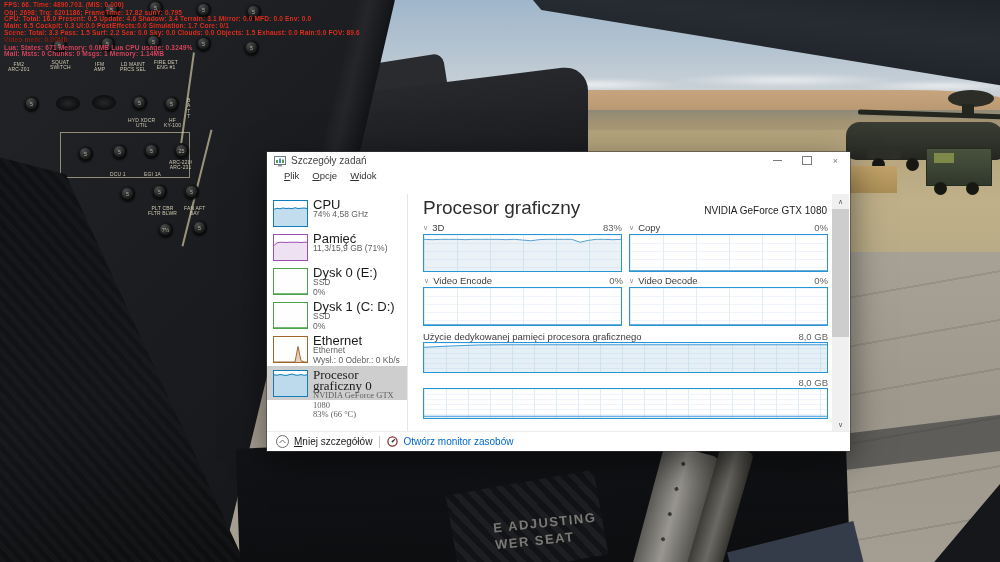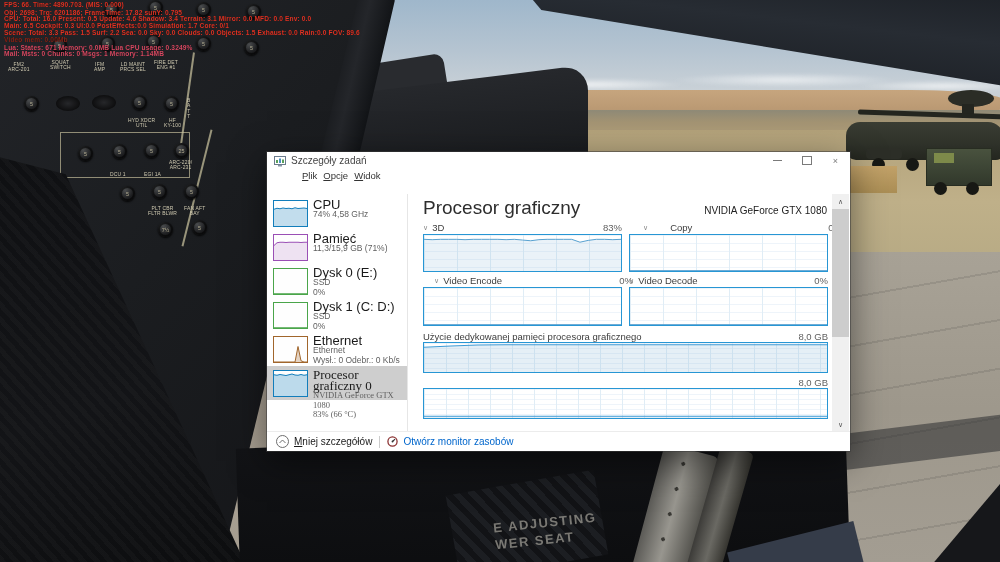--- a/index.html
+++ b/index.html
@@ -91,22 +91,22 @@
   
   .tm{left:267px;top:152px;width:583px;height:299px;background:#fff;z-index:20;
       outline:1px solid rgba(60,60,60,.55);box-shadow:0 10px 34px rgba(0,0,0,.5);
       font-size:10px;color:#1a1a1a;}
   .tm-titlebar{position:absolute;left:0;top:0;right:0;height:17px;display:flex;align-items:center;background:#fff;}
   .tm-title{font-size:10px;color:#444;margin-left:5px;}
   .tm-controls{margin-left:auto;display:flex;height:100%;}
   .wc{width:29px;display:flex;align-items:center;justify-content:center;color:#7a7a7a;font-size:9px;}
   .wc-min i{display:block;width:9px;border-top:1px solid #7a7a7a;}
   .wc-max i{display:block;width:8px;height:7px;border:1px solid #7a7a7a;}
-  .tm-menubar{position:absolute;left:0;top:17px;right:0;height:12px;display:flex;gap:6px;
-              padding-left:17px;align-items:center;font-size:9.5px;color:#333;background:#fff;margin-left:18px;}
+  .tm-menubar{position:absolute;left:0;top:17px;right:0;height:12px;display:flex;gap:13px;
+              padding-left:17px;align-items:center;font-size:9.5px;color:#333;background:#fff;}
   .menu-item{display:inline-block;}
   .menu-item::first-letter{text-decoration:underline;}
   .tm-tabs{position:absolute;left:0;top:29px;right:0;height:13px;background:#f3f3f3;
            border-bottom:1px solid #d9d9d9;display:flex;align-items:flex-end;font-size:9.5px;color:#333;}
   .tab{padding:1px 7px 1px 7px;height:11px;line-height:11px;}
   .tab.active{background:#fff;border:1px solid #d9d9d9;border-bottom:none;height:12px;line-height:12px;margin-bottom:-1px;}
   .tm-body{position:absolute;left:0;top:42px;right:0;bottom:19px;background:#fff;overflow:hidden;}
   .tm-sidebar{position:absolute;left:0;top:0;width:140px;bottom:0;padding-top:2px;}
   .sb-divider{position:absolute;left:140px;top:0;width:1px;bottom:0;background:#e6e6e6;}
   .si{position:relative;height:34px;padding:3px 0 0 46px;box-sizing:border-box;}
@@ -119,22 +119,22 @@
   .gpu-name{position:absolute;right:1px;top:11px;font-size:10px;color:#222;}
   .ch-label{position:absolute;display:flex;align-items:center;font-size:9.5px;color:#3c3c3c;}
   .ch-label .chev{color:#8a8a8a;font-size:7px;margin-right:4px;}
   .ch-label .pct{margin-left:auto;color:#5f5f5f;}
   .ch-box{position:absolute;border:1px solid #2796d4;background-color:#fff;overflow:hidden;
     background-image:repeating-linear-gradient(to right,#e0edf6 0 1px,transparent 1px 33px),
                      repeating-linear-gradient(to bottom,#eef4fa 0 1px,transparent 1px 8px);}
   .ch-box.mem{background-image:repeating-linear-gradient(to right,#e0edf6 0 1px,transparent 1px 22px),
                      repeating-linear-gradient(to bottom,#eef4fa 0 1px,transparent 1px 5px);}
   .lb1{left:3px;top:28px;width:199px;}   .bx1{left:3px;top:40px;width:197px;height:36px;}
-  .lb2{left:223px;top:28px;width:199px;gap:18px;} .bx2{left:209px;top:40px;width:197px;height:36px;}
-  .lb3{left:14px;top:81px;width:199px;text-align:right;}   .bx3{left:3px;top:93px;width:197px;height:37px;}
+  .lb2{left:209px;top:28px;width:199px;} .bx2{left:209px;top:40px;width:197px;height:36px;}
+  .lb3{left:4px;top:81px;width:199px;text-align:right;}   .bx3{left:3px;top:93px;width:197px;height:37px;}
   .lb4{left:209px;top:81px;width:199px;} .bx4{left:209px;top:93px;width:197px;height:37px;}
   .lbm1{left:3px;top:137px;width:405px;} .bxm1{left:3px;top:148px;width:403px;height:29px;}
   .lbm2{left:3px;top:183px;width:405px;} .bxm2{left:3px;top:194px;width:403px;height:29px;}
   .tm-scroll{position:absolute;right:1px;top:0;width:17px;bottom:0;background:#f0f0f0;}
   .sb-btn{position:absolute;left:0;width:17px;height:15px;display:flex;align-items:center;justify-content:center;color:#555;font-size:7px;}
   .sb-up{top:0;} .sb-down{bottom:0;}
   .sb-thumb{position:absolute;left:0;top:15px;width:17px;height:128px;background:#cdcdcd;}
   .tm-footer{position:absolute;left:0;right:0;bottom:0;height:19px;border-top:1px solid #ececec;
              display:flex;align-items:center;gap:7px;padding-left:9px;font-size:10px;background:#fff;}
   .less-label{color:#1a1a1a;}

